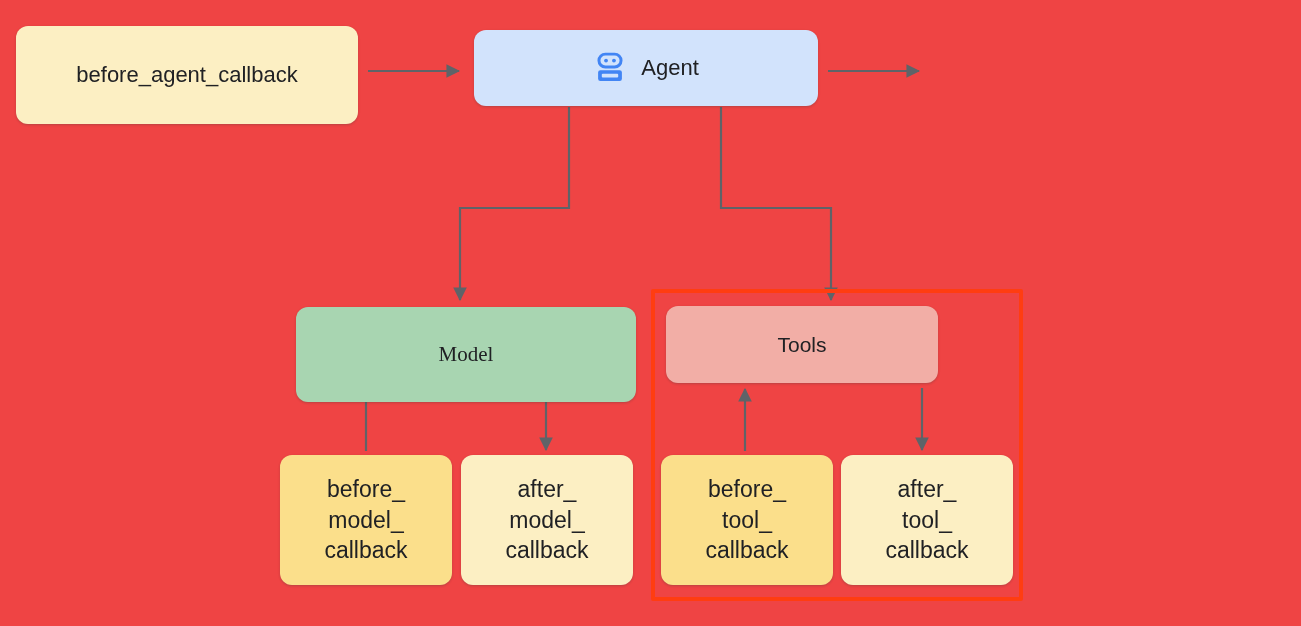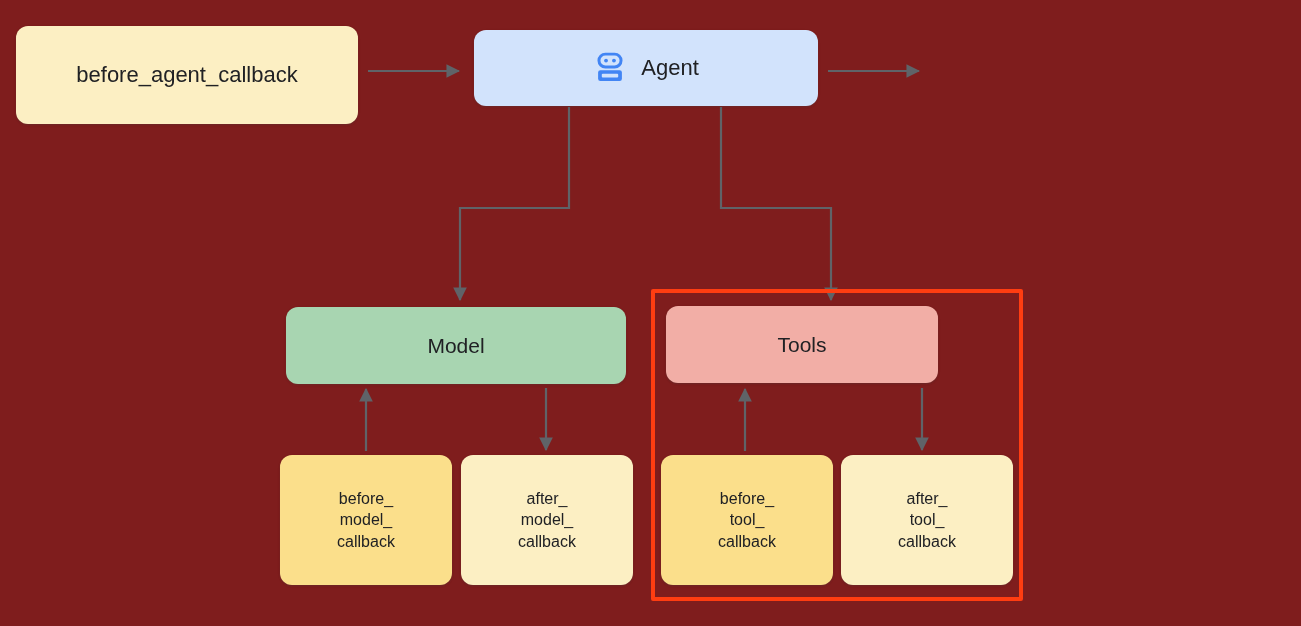--- a/index.html
+++ b/index.html
@@ -8,21 +8,21 @@
     background: #ffffff;
   }
   body {
     font-family: "Liberation Sans", sans-serif;
     -webkit-font-smoothing: antialiased;
   }
   #canvas {
     position: relative;
     width: 1301px;
     height: 626px;
-    background: #7f1d1d;
+    background: #ef4444;
     overflow: hidden;
   }
   svg#wires {
     position: absolute;
     left: 0;
     top: 0;
     width: 1301px;
     height: 626px;
     pointer-events: none;
   }
@@ -35,41 +35,42 @@
     border-radius: 12px;
     color: #202124;
     text-align: center;
     line-height: 1.32;
   }
   .node.shadowed {
     box-shadow: 0 1px 2px rgba(60,64,67,0.20), 0 1px 3px rgba(60,64,67,0.10);
   }
   .lbl-big   { font-size: 22px; }
   .lbl-med   { font-size: 21px; }
-  .lbl-small { font-size: 16px; }
+  .lbl-small { font-size: 23px; }
 
   
   #node-before-agent {
     left: 16px;  top: 26px;  width: 342px; height: 98px;
     background: #FCEFC3;
   }
   #node-agent {
     left: 474px; top: 30px;  width: 344px; height: 76px;
     background: #D2E3FC;
     gap: 14px;
   }
   #node-after-agent {
     left: 934px; top: 26px;  width: 350px; height: 98px;
     background: #FBDF8B;
   }
 
   
   #node-model {
-    left: 286px; top: 307px; width: 340px; height: 77px;
+    left: 296px; top: 307px; width: 340px; height: 95px;
     background: #A8D5B1;
+    font-family: Liberation Serif, serif;
   }
   #node-tools {
     left: 666px; top: 306px; width: 272px; height: 77px;
     background: #F2AEA6;
   }
 
   
   #tools-highlight {
     position: absolute;
     left: 651px; top: 289px;

